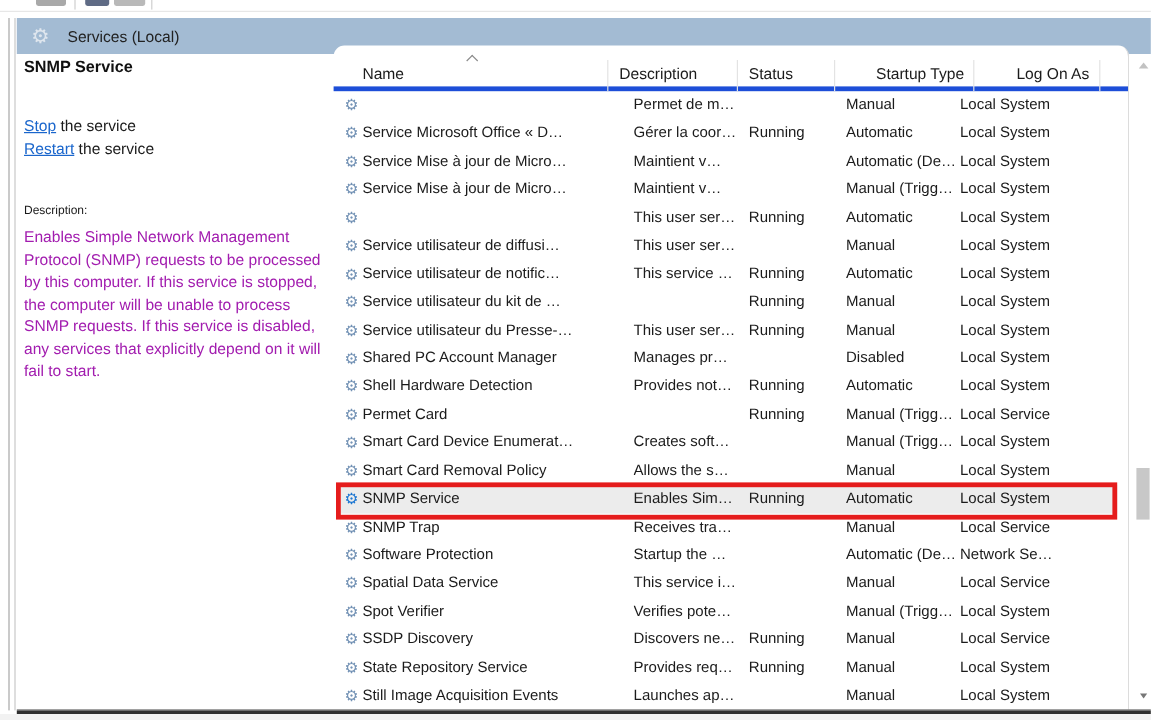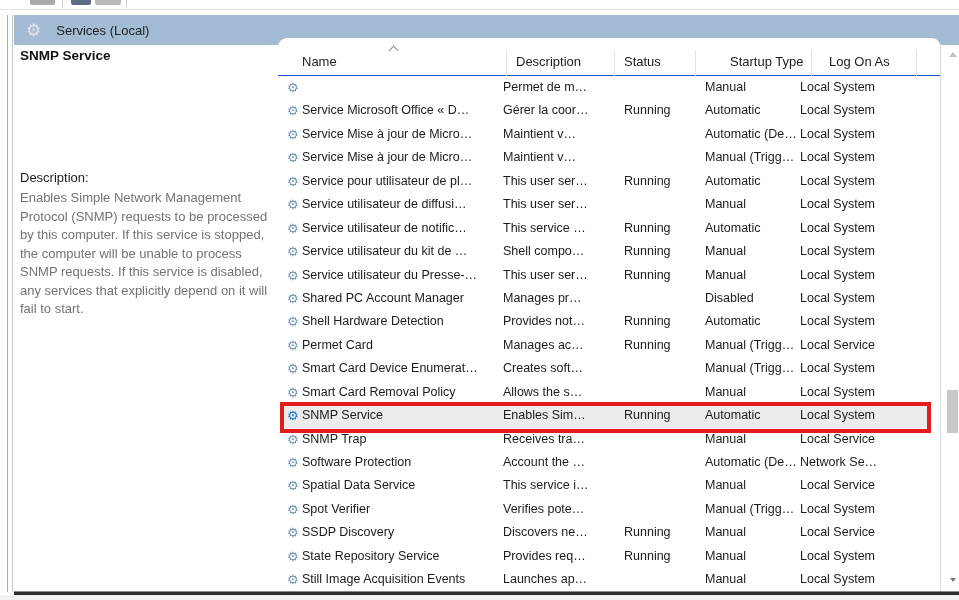--- a/index.html
+++ b/index.html
@@ -30,51 +30,51 @@
     background:var(--header-bar,#a3bbd3); display:flex; align-items:center;
   }
   .headerbar .gear { font-size:17px; color:#dfe6ee; margin-left:12px; line-height:1; }
   .headerbar .title { margin-left:15px; font-size:13px; color:#222; }
 
   
   .leftpanel { position:absolute; left:14px; top:45px; width:264px; height:547px; background:#fff; }
   .lp-title { position:absolute; left:6px; top:3px; font-size:13.5px; font-weight:bold; color:#111; }
   .lp-links { position:absolute; left:6px; top:50px; font-size:13px; line-height:19px; }
   .lp-links a { color:var(--link,#1a66cc); text-decoration:underline; cursor:pointer; }
-  .lp-desc-label { position:absolute; left:6px; top:125px; font-size:13px; }
-  .lp-desc { position:absolute; left:6px; top:144px; width:260px; font-size:13px; line-height:18.5px; color:#737373; }
+  .lp-desc-label { position:absolute; left:6px; top:125px; font-size:10px; }
+  .lp-desc { position:absolute; left:6px; top:144px; width:260px; font-size:13px; line-height:18.5px; color:#a21caf; }
 
   
   .listpanel {
     position:absolute; left:278px; top:38px; width:663px; height:554px;
     background:#fff; border-radius:9px 9px 0 0; border-right:1px solid #dcdcdc;
   }
-  .thead { position:absolute; left:0; top:7px; width:100%; height:31px; border-bottom:1px solid #1d4ed8; }
+  .thead { position:absolute; left:0; top:7px; width:100%; height:31px; border-bottom:4px solid #1d4ed8; }
   .th { position:absolute; top:9px; font-size:13px; color:#1b1b1b; white-space:nowrap; }
   .th.name { left:24px; } .th.desc { left:238px; } .th.status { left:346px; }
-  .th.startup { left:427px;margin-left:25px; } .th.logon { left:551px; }
+  .th.startup { left:427px;margin-left:25px; } .th.logon { left:569px; }
   .col-sep { position:absolute; top:5px; height:26px; width:1px; background:#e3e3e3; }
   .col-sep.c1 { left:228px; } .col-sep.c2 { left:336px; } .col-sep.c3 { left:417px; }
   .col-sep.c4 { left:533px; } .col-sep.c5 { left:638px; }
   .sort-caret {
     position:absolute; left:112px; top:2px; width:7px; height:7px;
     border-left:1px solid #8a8a8a; border-top:1px solid #8a8a8a;
     transform:rotate(45deg);
   }
 
   
   .rows { position:absolute; left:6px; top:38px; width:647px; }
   .svc-row { position:relative; height:23.45px; width:100%; }
   .svc-row.selected { background:var(--selected-row-bg,#ececec); }
   .cell { position:absolute; top:0; height:23.45px; line-height:23.45px; font-size:12.5px;
           white-space:nowrap; overflow:hidden; color:#1b1b1b; }
   .cell.icon { left:3px; font-size:13px; color:var(--gear-icon,#7392b5); }
   .svc-row.selected .cell.icon { color:var(--gear-icon-active,#1c76d1); }
   .cell.name { left:18px; width:212px; }
-  .cell.desc { left:219px; width:106px; }
+  .cell.desc { left:244px; width:106px; }
   .cell.status { left:340px; width:78px; }
   .cell.startup { left:421px; width:114px; }
   .cell.logon { left:516px; width:106px; }
 
   
   .annotation {
     position:absolute; left:280px; top:402px; width:651px; height:31px;
     border:4px solid var(--annotation-red,#e51c1c); z-index:30; pointer-events:none;
   }
 
@@ -108,20 +108,24 @@
 <div class="vline a"></div>
 <div class="vline b"></div>
 
 <div class="headerbar">
   <span class="gear">⚙</span>
   <span class="title">Services (Local)</span>
 </div>
 
 <div class="leftpanel">
   <div class="lp-title">SNMP Service</div>
+  <div class="lp-links">
+    <div><a>Stop</a><span> the service</span></div>
+    <div><a>Restart</a><span> the service</span></div>
+  </div>
   <div class="lp-desc-label">Description:</div>
   <div class="lp-desc">Enables Simple Network Management Protocol (SNMP) requests to be processed by this computer. If this service is stopped, the computer will be unable to process SNMP requests. If this service is disabled, any services that explicitly depend on it will fail to start.</div>
 </div>
 
 <div class="listpanel">
   <div class="thead">
     <div class="sort-caret"></div>
     <span class="th name">Name</span>
     <span class="th desc">Description</span>
     <span class="th status">Status</span>
@@ -160,21 +164,20 @@
       <div class="svc-row">
     <span class="cell icon">⚙</span>
     <span class="cell name">Service Mise à jour de Micro…</span>
     <span class="cell desc">Maintient v…</span>
     <span class="cell status"></span>
     <span class="cell startup">Manual (Trigg…</span>
     <span class="cell logon">Local System</span>
   </div>
       <div class="svc-row">
     <span class="cell icon">⚙</span>
-    <span class="cell name">Service pour utilisateur de pl…</span>
     <span class="cell desc">This user ser…</span>
     <span class="cell status">Running</span>
     <span class="cell startup">Automatic</span>
     <span class="cell logon">Local System</span>
   </div>
       <div class="svc-row">
     <span class="cell icon">⚙</span>
     <span class="cell name">Service utilisateur de diffusi…</span>
     <span class="cell desc">This user ser…</span>
     <span class="cell status"></span>
@@ -185,21 +188,20 @@
     <span class="cell icon">⚙</span>
     <span class="cell name">Service utilisateur de notific…</span>
     <span class="cell desc">This service …</span>
     <span class="cell status">Running</span>
     <span class="cell startup">Automatic</span>
     <span class="cell logon">Local System</span>
   </div>
       <div class="svc-row">
     <span class="cell icon">⚙</span>
     <span class="cell name">Service utilisateur du kit de …</span>
-    <span class="cell desc">Shell compo…</span>
     <span class="cell status">Running</span>
     <span class="cell startup">Manual</span>
     <span class="cell logon">Local System</span>
   </div>
       <div class="svc-row">
     <span class="cell icon">⚙</span>
     <span class="cell name">Service utilisateur du Presse-…</span>
     <span class="cell desc">This user ser…</span>
     <span class="cell status">Running</span>
     <span class="cell startup">Manual</span>
@@ -217,21 +219,20 @@
     <span class="cell icon">⚙</span>
     <span class="cell name">Shell Hardware Detection</span>
     <span class="cell desc">Provides not…</span>
     <span class="cell status">Running</span>
     <span class="cell startup">Automatic</span>
     <span class="cell logon">Local System</span>
   </div>
       <div class="svc-row">
     <span class="cell icon">⚙</span>
     <span class="cell name">Permet Card</span>
-    <span class="cell desc">Manages ac…</span>
     <span class="cell status">Running</span>
     <span class="cell startup">Manual (Trigg…</span>
     <span class="cell logon">Local Service</span>
   </div>
       <div class="svc-row">
     <span class="cell icon">⚙</span>
     <span class="cell name">Smart Card Device Enumerat…</span>
     <span class="cell desc">Creates soft…</span>
     <span class="cell status"></span>
     <span class="cell startup">Manual (Trigg…</span>
@@ -257,21 +258,21 @@
     <span class="cell icon">⚙</span>
     <span class="cell desc">Receives tra…</span>
     <span class="cell name">SNMP Trap</span>
     <span class="cell status"></span>
     <span class="cell startup">Manual</span>
     <span class="cell logon">Local Service</span>
   </div>
       <div class="svc-row">
     <span class="cell icon">⚙</span>
     <span class="cell name">Software Protection</span>
-    <span class="cell desc">Account the …</span>
+    <span class="cell desc">Startup the …</span>
     <span class="cell status"></span>
     <span class="cell startup">Automatic (De…</span>
     <span class="cell logon">Network Se…</span>
   </div>
       <div class="svc-row">
     <span class="cell icon">⚙</span>
     <span class="cell desc">This service i…</span>
     <span class="cell name">Spatial Data Service</span>
     <span class="cell status"></span>
     <span class="cell startup">Manual</span>

